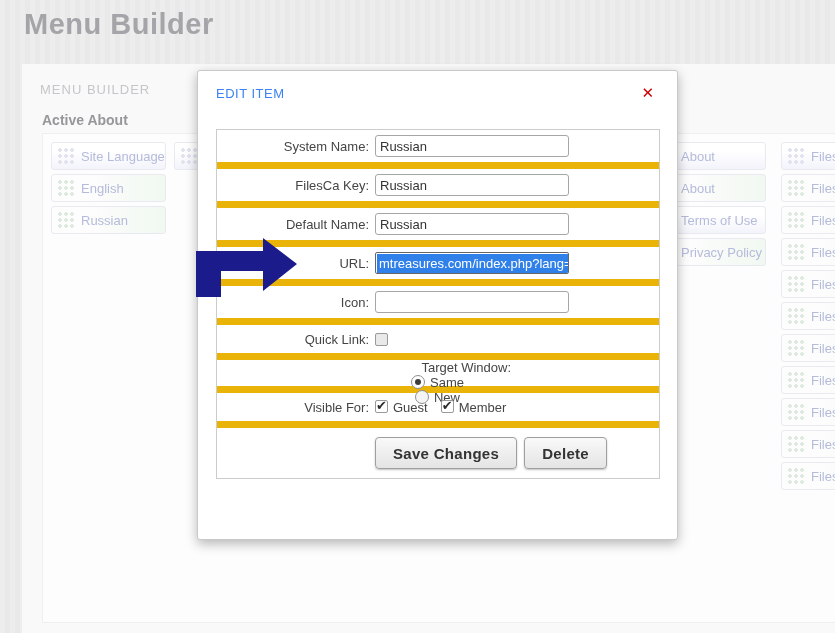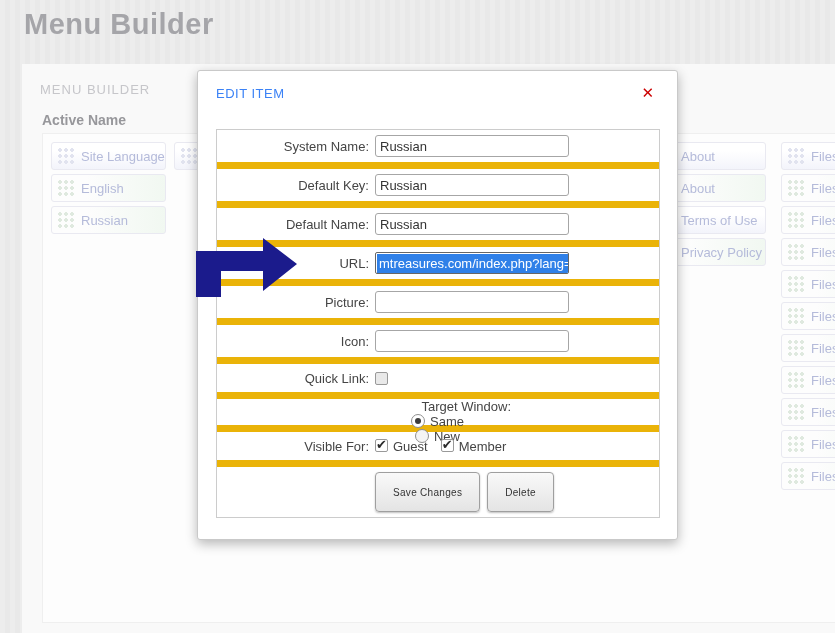--- a/index.html
+++ b/index.html
@@ -107,38 +107,38 @@
   }
   .radio.on{background:#fff;}
   .radio.on::after{
     content:"";position:absolute;left:3px;top:3px;width:6px;height:6px;
     border-radius:50%;background:#3c3c3c;
   }
   .opt{display:flex;gap:5px;margin-right:13px;font-size:13px;color:#454545;}
   
   .btn-row{padding-left:158px;gap:7px;}
   .btn{
-    height:40px;border:1px solid #9f9f9f;border-radius:4px;
+    height:32px;border:1px solid #9f9f9f;border-radius:4px;
     background:linear-gradient(180deg,#f9f9f9,#e4e4e4);
     box-shadow:0 1px 2px rgba(0,0,0,.25);
     font-family:"Liberation Sans",sans-serif;
-    font-size:10px;font-weight:normal;color:#333;letter-spacing:.3px;
+    font-size:15px;font-weight:bold;color:#333;letter-spacing:.3px;
     padding:0 17px;cursor:pointer;
   }
   
   .arrow{position:absolute;left:188px;top:234px;z-index:50;}
 </style>
 </head>
 <body>
 
 <div class="page-title">Menu Builder</div>
 
 <div class="panel">
   <div class="panel-header">MENU BUILDER</div>
-  <div class="section-label">Active Name</div>
+  <div class="section-label">Active About</div>
 
   <div class="drop-area">
 
     <div class="item" style="left:8px;top:8px;">
       <span class="handle"></span>
       <span class="ilabel">Site Language</span>
     </div>
     <div class="item green" style="left:8px;top:40px;padding-left:40px;">
       <span class="handle"></span>
       <span class="ilabel">English</span>
@@ -220,38 +220,34 @@
 <div class="modal">
   <div class="modal-title">EDIT ITEM</div>
   <div class="modal-close">✕</div>
 
   <div class="form-box">
     <div class="frow h39">
       <span class="flabel">System Name:</span>
       <input class="tinput" type="text" value="Russian" style="">
     </div>
     <div class="frow h39">
-      <span class="flabel">Default Key:</span>
+      <span class="flabel">FilesCa Key:</span>
       <input class="tinput" type="text" value="Russian" style="">
     </div>
     <div class="frow h39">
       <span class="flabel">Default Name:</span>
       <input class="tinput" type="text" value="Russian" style="">
     </div>
     <div class="frow h39">
       <span class="flabel">URL:</span>
       <div class="url-input">
         <span class="selected">mtreasures.com/index.php?lang=ru</span>
       </div>
     </div>
     <div class="frow h39">
-      <span class="flabel">Picture:</span>
-      <input class="tinput" type="text" value="" style="">
-    </div>
-    <div class="frow h39">
       <span class="flabel">Icon:</span>
       <input class="tinput" type="text" value="" style="">
     </div>
     <div class="frow h35">
       <span class="flabel">Quick Link:</span>
       <span class="cbox"></span>
     </div>
     <div class="frow h33">
       <span class="flabel">Target Window:</span>
       <span class="opt">

